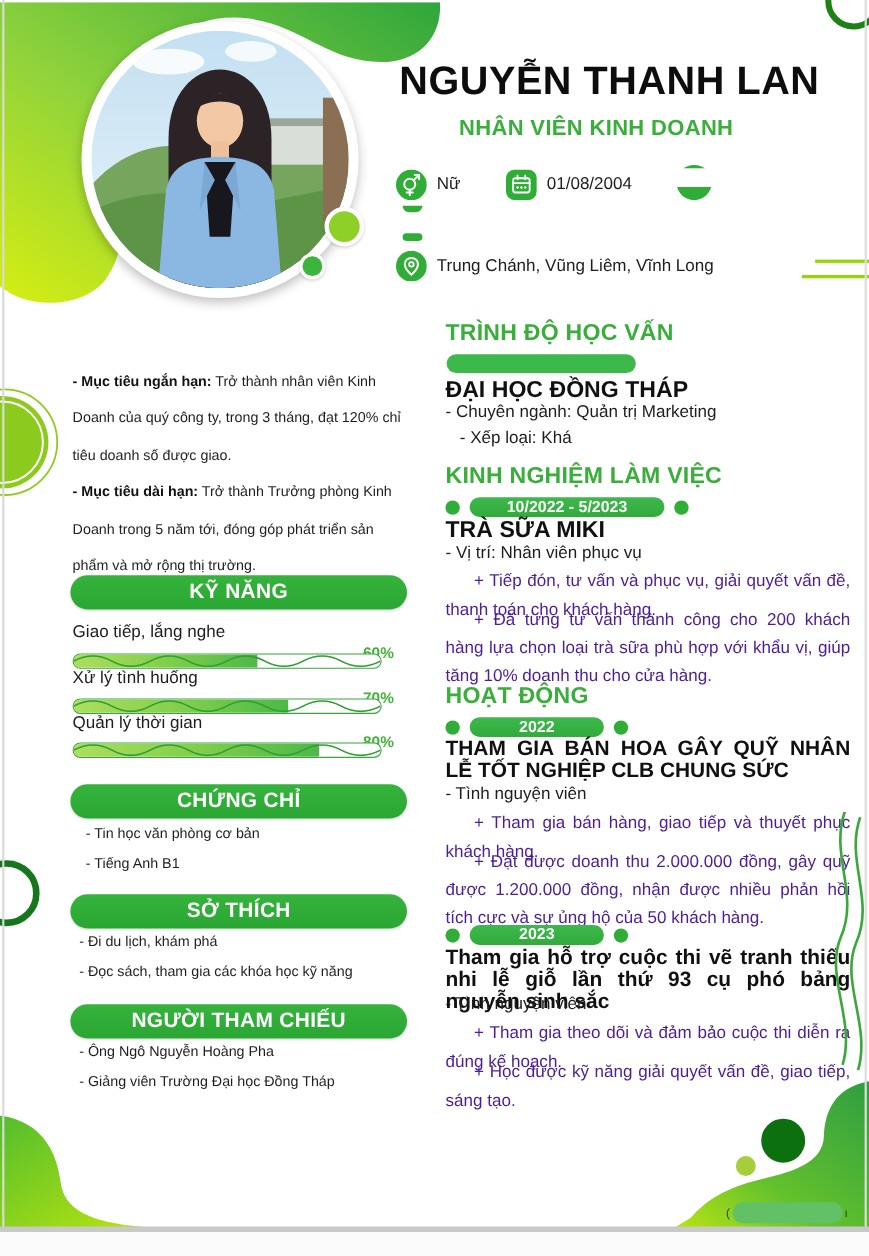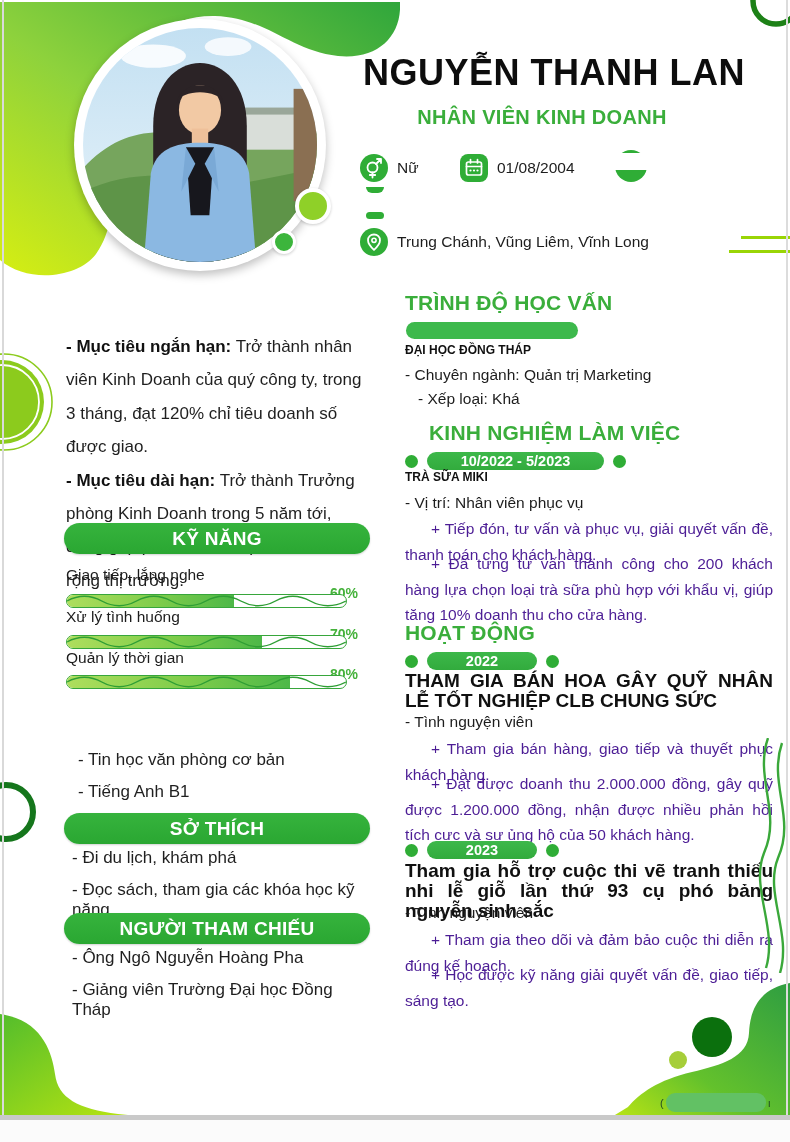--- a/index.html
+++ b/index.html
@@ -26,45 +26,45 @@
   .remnant-cover  { left:611px; top:153px; width:42px; height:17px; background:#ffffff; }
   .sliver { background:#2fad36; border-radius:0 0 9px 9px; }
 
   .lime-line { height:3px; background:#99d506; }
 
   
   .pill-header { left:64px; width:306px; height:31px; border-radius:16px;
     background:linear-gradient(180deg,#36b33d,#2aa732); color:#ffffff; font-weight:bold;
     font-size:19px; display:flex; align-items:center; justify-content:center; letter-spacing:.3px;
     box-shadow:0 1px 2px rgba(0,0,0,.18); }
-  .body-text { font-size:17px; color:#1f1f1f; }
+  .body-text { font-size:13px; color:#1f1f1f; }
   .obj-block { left:66px; top:330px; width:307px; line-height:33.4px; }
   .obj-block b { color:#111; }
   .plain-list div { margin-bottom:12px; }
 
   
   .skill-label { left:66px; width:280px; font-size:15.5px; color:#1c1c1c; }
   .skill-bar { left:66px; width:281px; height:14px; border:1.5px solid #37a63b; border-radius:8px; background:#ffffff; overflow:hidden; }
   .skill-fill { position:absolute; left:0; top:0; height:100%; background:linear-gradient(90deg,#aede5d,#7ecc4a 55%,#4db848); }
   .skill-wave { position:absolute; left:0; top:0; width:100%; height:100%; }
   .skill-pct { position:absolute; font-size:14px; font-weight:bold; color:#45b23b; }
 
   
   .rc-heading { left:405px; font-size:21px; font-weight:bold; color:#3aae3b; letter-spacing:.2px; }
-  .rc-bold16 { font-size:12px; font-weight:bold; color:#101010; }
+  .rc-bold16 { font-size:21px; font-weight:bold; color:#101010; }
   .rc-text { font-size:15.5px; color:#1d1d1d; }
   .rc-para { left:405px; width:368px; font-size:15.5px; color:#4c1d95; line-height:25.5px; text-align:justify; text-indent:26px; }
   .edu-redact { left:406px; top:322px; width:172px; height:17px; border-radius:9px; background:#3db94c; }
 
   .timeline { left:405px; display:flex; align-items:center; gap:9px; }
   .tl-dot { width:13px; height:13px; border-radius:50%; background:#2fad36; }
   .tl-pill { height:18px; border-radius:9px; background:linear-gradient(180deg,#3db84a,#32ab3d);
     color:#ffffff; font-size:14.5px; font-weight:bold; display:flex; align-items:center; justify-content:center; }
   .tl-pill.wide { width:177px; }
-  .tl-pill.narrow { width:110px; }
+  .tl-pill.narrow { width:122px; }
   .act-title { left:405px; width:368px; font-size:19px; font-weight:bold; color:#101010; line-height:20px; text-align:justify; }
 
   
   .photo-outer { left:74px; top:19px; width:252px; height:252px; border-radius:50%; background:#ffffff;
     box-shadow:0 4px 10px rgba(0,0,0,.25); display:flex; align-items:center; justify-content:center; }
   .photo-inner { width:234px; height:234px; border-radius:50%; overflow:hidden; }
   .deco-dot { border-radius:50%; border:4px solid #ffffff; box-shadow:0 1px 3px rgba(0,0,0,.2); }
 </style>
 </head>
 <body>
@@ -195,20 +195,23 @@
 
   <div class="abs skill-label" style="top:649px;">Quản lý thời gian</div>
   <div class="abs skill-pct" style="left:330px;top:666px;">80%</div>
   <div class="abs skill-bar" style="top:675px;">
     <div class="skill-fill" style="width: 80%;"></div>
     <svg class="skill-wave" viewBox="0 0 281 14" preserveAspectRatio="none">
       <path d="M0,7 Q17.5,-4 35,7 T70,7 T105,7 T140,7 T175,7 T210,7 T245,7 T281,7" fill="none" stroke="#2f9e35" stroke-width="1.6"></path>
     </svg>
   </div>
 
+  <div class="abs pill-header" style="top:713px;">
+    <span>CHỨNG CHỈ</span>
+  </div>
   <div class="abs body-text plain-list" style="left:78px;top:750px;width:295px;">
     <div>- Tin học văn phòng cơ bản</div>
     <div>- Tiếng Anh B1</div>
   </div>
 
   <div class="abs pill-header" style="top:813px;">
     <span>SỞ THÍCH</span>
   </div>
   <div class="abs body-text plain-list" style="left:72px;top:848px;width:300px;">
     <div>- Đi du lịch, khám phá</div>
@@ -222,21 +225,21 @@
     <div>- Ông Ngô Nguyễn Hoàng Pha</div>
     <div>- Giảng viên Trường Đại học Đồng Tháp</div>
   </div>
 
   <div class="abs rc-heading" style="top:291px;">TRÌNH ĐỘ HỌC VẤN</div>
   <div class="abs edu-redact"></div>
   <div class="abs rc-bold16" style="left:405px;top:343px;">ĐẠI HỌC ĐỒNG THÁP</div>
   <div class="abs rc-text" style="left:405px;top:366px;">- Chuyên ngành: Quản trị Marketing</div>
   <div class="abs rc-text" style="left:418px;top:390px;">- Xếp loại: Khá</div>
 
-  <div class="abs rc-heading" style="top:421px;margin-left:24px;">KINH NGHIỆM LÀM VIỆC</div>
+  <div class="abs rc-heading" style="top:421px;">KINH NGHIỆM LÀM VIỆC</div>
   <div class="abs timeline" style="top:452px;">
     <span class="tl-dot"></span>
     <span class="tl-pill wide">10/2022 - 5/2023</span>
     <span class="tl-dot"></span>
   </div>
   <div class="abs rc-bold16" style="left:405px;top:470px;">TRÀ SỮA MIKI</div>
   <div class="abs rc-text" style="left:405px;top:494px;">- Vị trí: Nhân viên phục vụ</div>
   <div class="abs rc-para" style="top:516px;">+ Tiếp đón, tư vấn và phục vụ, giải quyết vấn đề, thanh toán cho khách hàng.</div>
   <div class="abs rc-para" style="top:551px;">+ Đã từng tư vấn thành công cho 200 khách hàng lựa chọn loại trà sữa phù hợp với khẩu vị, giúp tăng 10% doanh thu cho cửa hàng.</div>
 

